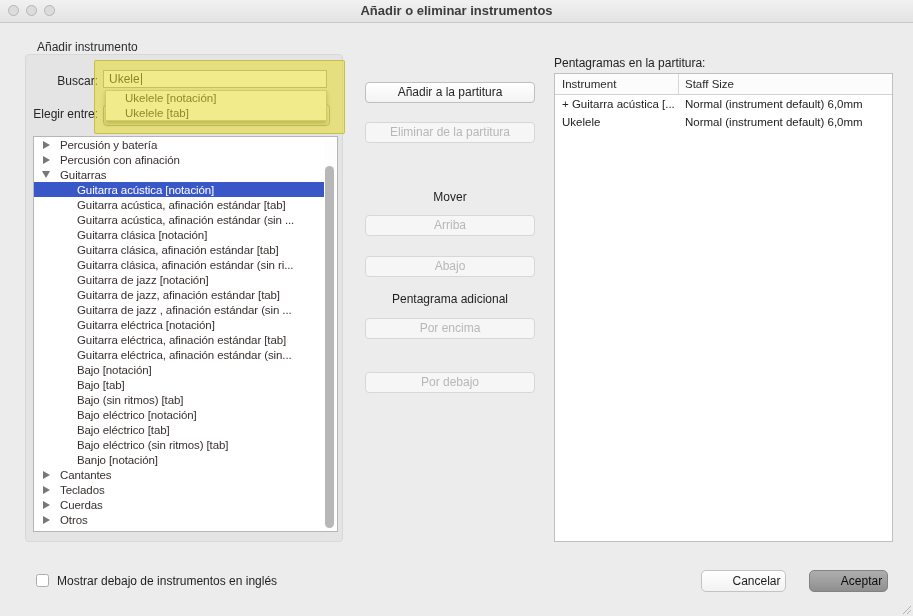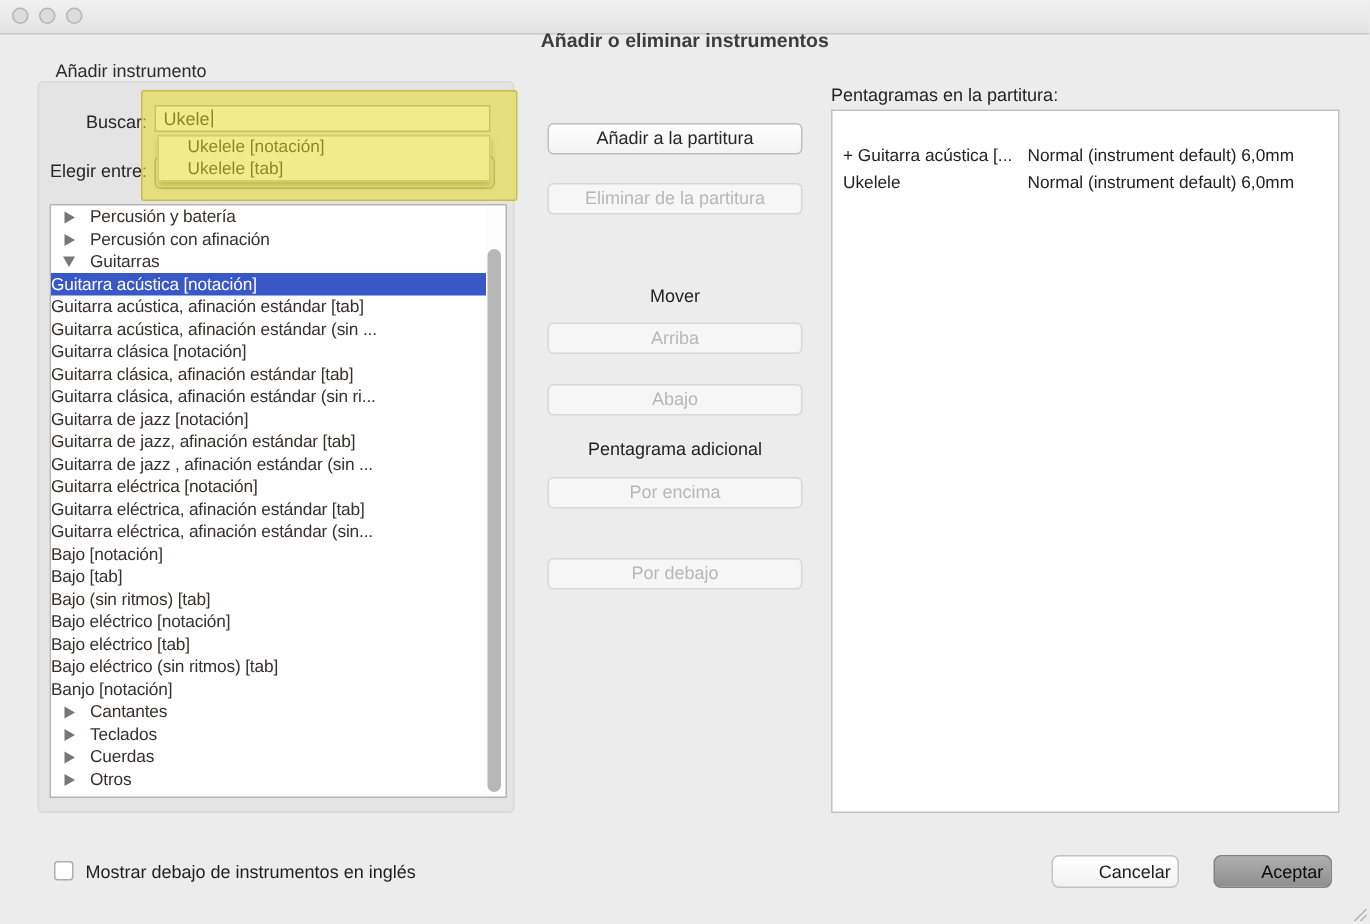--- a/index.html
+++ b/index.html
@@ -2,21 +2,21 @@
 <html><head>
 <meta charset="utf-8">
 <style>
   html,body{margin:0;padding:0;}
   body{width:913px;height:616px;background:#ececec;font-family:"Liberation Sans","DejaVu Sans",sans-serif;-webkit-font-smoothing:antialiased;}
   .window{position:relative;width:913px;height:616px;background:#ececec;overflow:hidden;}
 
   
   .titlebar{position:absolute;left:0;top:0;width:913px;height:22px;
     background:linear-gradient(#f1f1f1,#e3e3e3);border-bottom:1px solid #c8c8c8;}
-  .title{position:absolute;left:0;right:0;top:19px;text-align:center;font-size:13px;font-weight:bold;color:#3c3c3c;}
+  .title{position:absolute;left:0;right:0;top:3px;text-align:center;font-size:13px;font-weight:bold;color:#3c3c3c;}
   .tl{position:absolute;top:5px;width:11px;height:11px;border-radius:50%;background:#dcdcdc;border:1px solid #b5b5b5;box-sizing:border-box;}
   .tl.c{left:8px}.tl.m{left:26px}.tl.z{left:44px}
 
   
   .groupbox{position:absolute;left:25px;top:54px;width:318px;height:488px;background:#e4e4e4;border:1px solid #d8d8d8;border-radius:4px;box-sizing:border-box;}
   .grouptitle{position:absolute;left:37px;top:40px;font-size:12px;color:#2c2c2c;}
 
   .flabel{position:absolute;font-size:12px;color:#262626;text-align:right;left:16px;width:82px;}
   .lbl-buscar{top:74px}
   .lbl-elegir{top:107px}
@@ -35,21 +35,21 @@
   
   .highlight{position:absolute;left:94px;top:60px;width:251px;height:74px;background:rgba(230,218,45,0.55);border:1px solid rgba(160,148,10,0.45);border-radius:2px;box-sizing:border-box;z-index:4;pointer-events:none;}
 
   
   .list{position:absolute;left:33px;top:136px;width:305px;height:396px;background:#ffffff;border:1px solid #b5b5b5;box-sizing:border-box;overflow:hidden;z-index:1;}
   .trow{position:relative;height:15px;display:flex;align-items:center;font-size:11.5px;letter-spacing:-0.1px;color:#38302e;white-space:nowrap;overflow:hidden;}
   .trow .tri{flex:0 0 auto;}
   .tri.r{margin-left:9px;width:0;height:0;border-left:7px solid #777;border-top:4.5px solid transparent;border-bottom:4.5px solid transparent;}
   .tri.d{margin-left:8px;width:0;height:0;border-top:7px solid #777;border-left:4.5px solid transparent;border-right:4.5px solid transparent;}
   .trow.cat .lbl{margin-left:10px;}
-  .trow.item .lbl{}
+  .trow.item .lbl{margin-left:43px;}
   .trow.sel{background:#3a57c8;color:#ffffff;width:293px;}
   .sbar{position:absolute;right:1px;top:1px;bottom:1px;width:12px;background:#fdfdfd;}
   .sthumb{position:absolute;left:1px;width:9px;top:28px;height:362px;background:#b7b7b7;border-radius:5px;}
 
   
   .btn{position:absolute;left:365px;width:170px;height:21px;border-radius:4px;background:linear-gradient(#ffffff,#f3f3f3);border:1px solid #bfbfbf;box-sizing:border-box;font-size:12px;color:#262626;text-align:center;line-height:19px;}
   .btn.disabled{color:#b7b7b7;border-color:#d7d7d7;background:#f6f6f6;}
   .midlabel{position:absolute;left:365px;width:170px;text-align:center;font-size:12px;color:#1f1f1f;}
 
   
@@ -196,20 +196,25 @@
   <div class="btn disabled" style="top:122px">Eliminar de la partitura</div>
   <div class="midlabel" style="top:190px">Mover</div>
   <div class="btn disabled" style="top:215px">Arriba</div>
   <div class="btn disabled" style="top:256px">Abajo</div>
   <div class="midlabel" style="top:292px">Pentagrama adicional</div>
   <div class="btn disabled" style="top:318px">Por encima</div>
   <div class="btn disabled" style="top:372px">Por debajo</div>
 
   <div class="rtitle">Pentagramas en la partitura:</div>
   <div class="rtable">
+    <div class="thead">
+      <div class="th c1">Instrument</div>
+      <div class="vline"></div>
+      <div class="th c2">Staff Size</div>
+    </div>
     <div class="trw r1">
       <div class="td c1">+ Guitarra acústica [...</div>
       <div class="td c2">Normal (instrument default) 6,0mm</div>
     </div>
     <div class="trw r2">
       <div class="td c1">Ukelele</div>
       <div class="td c2">Normal (instrument default) 6,0mm</div>
     </div>
   </div>
 

